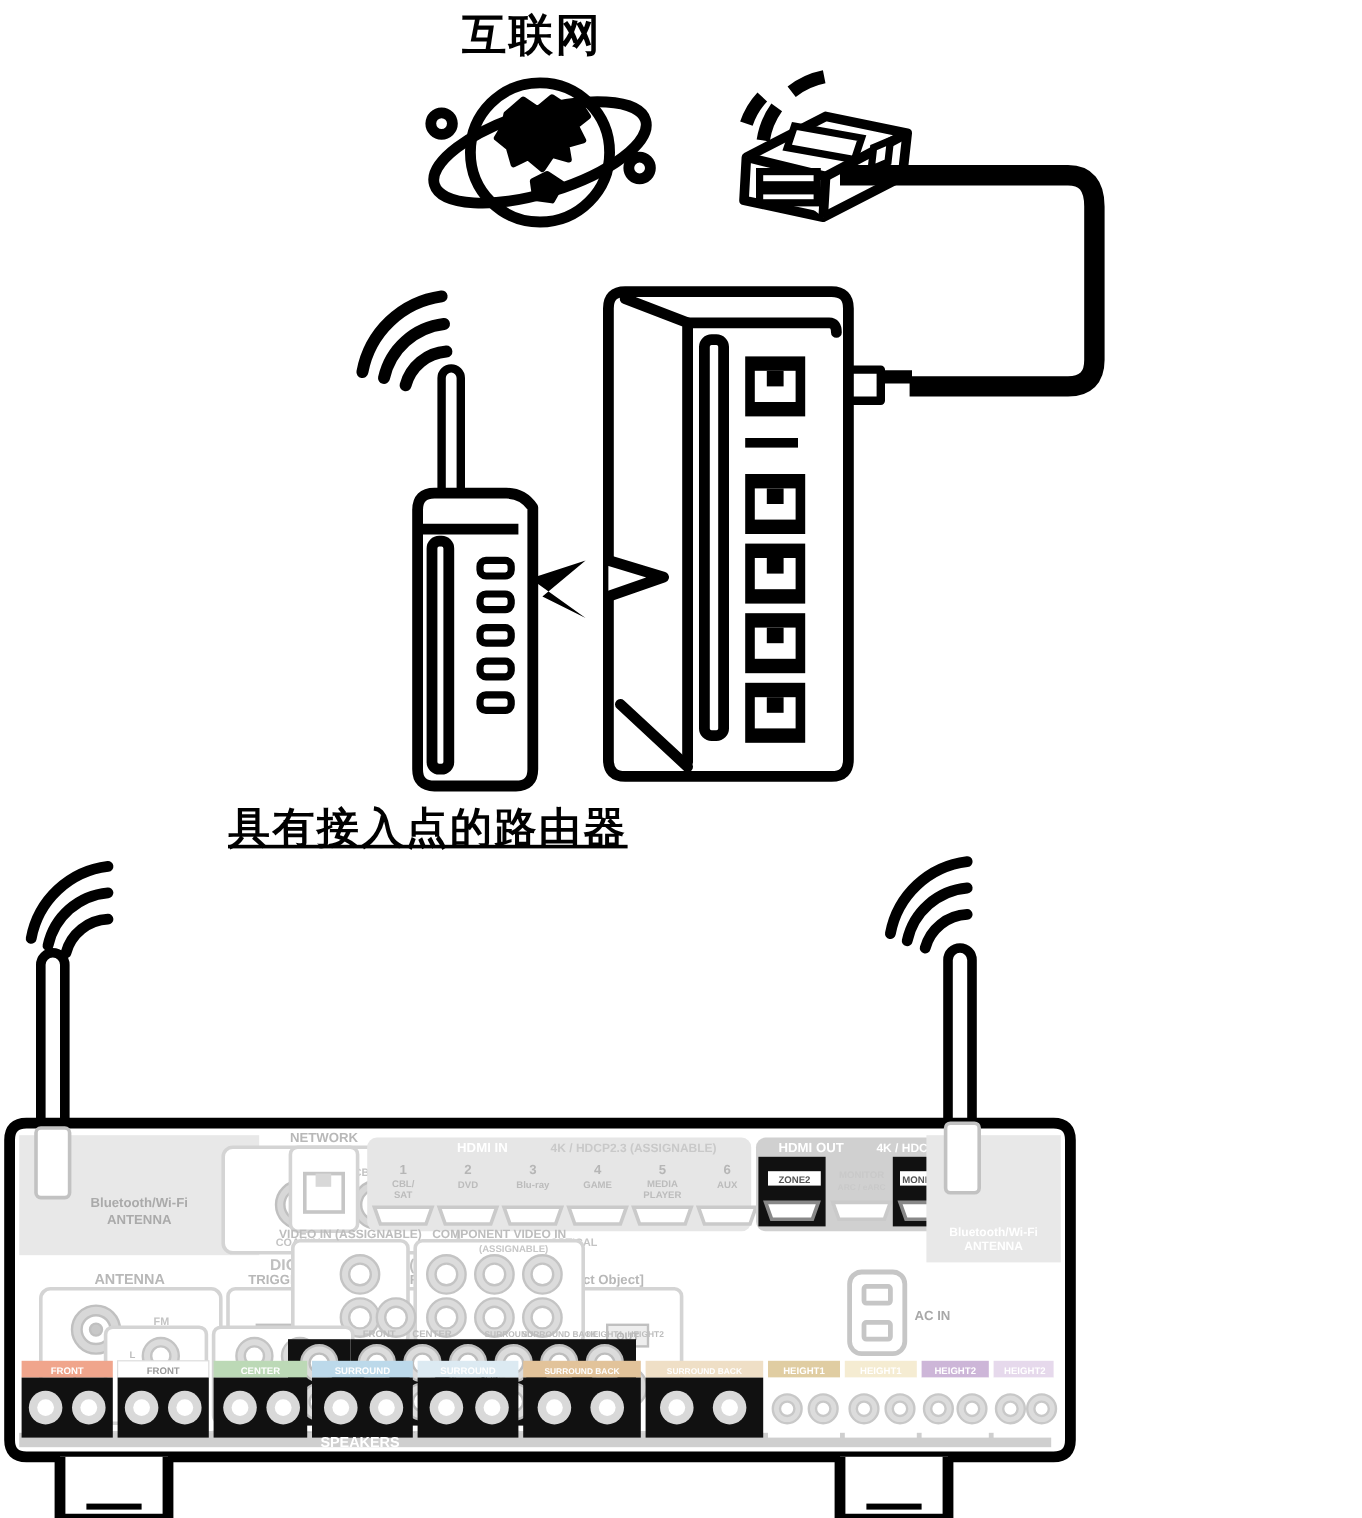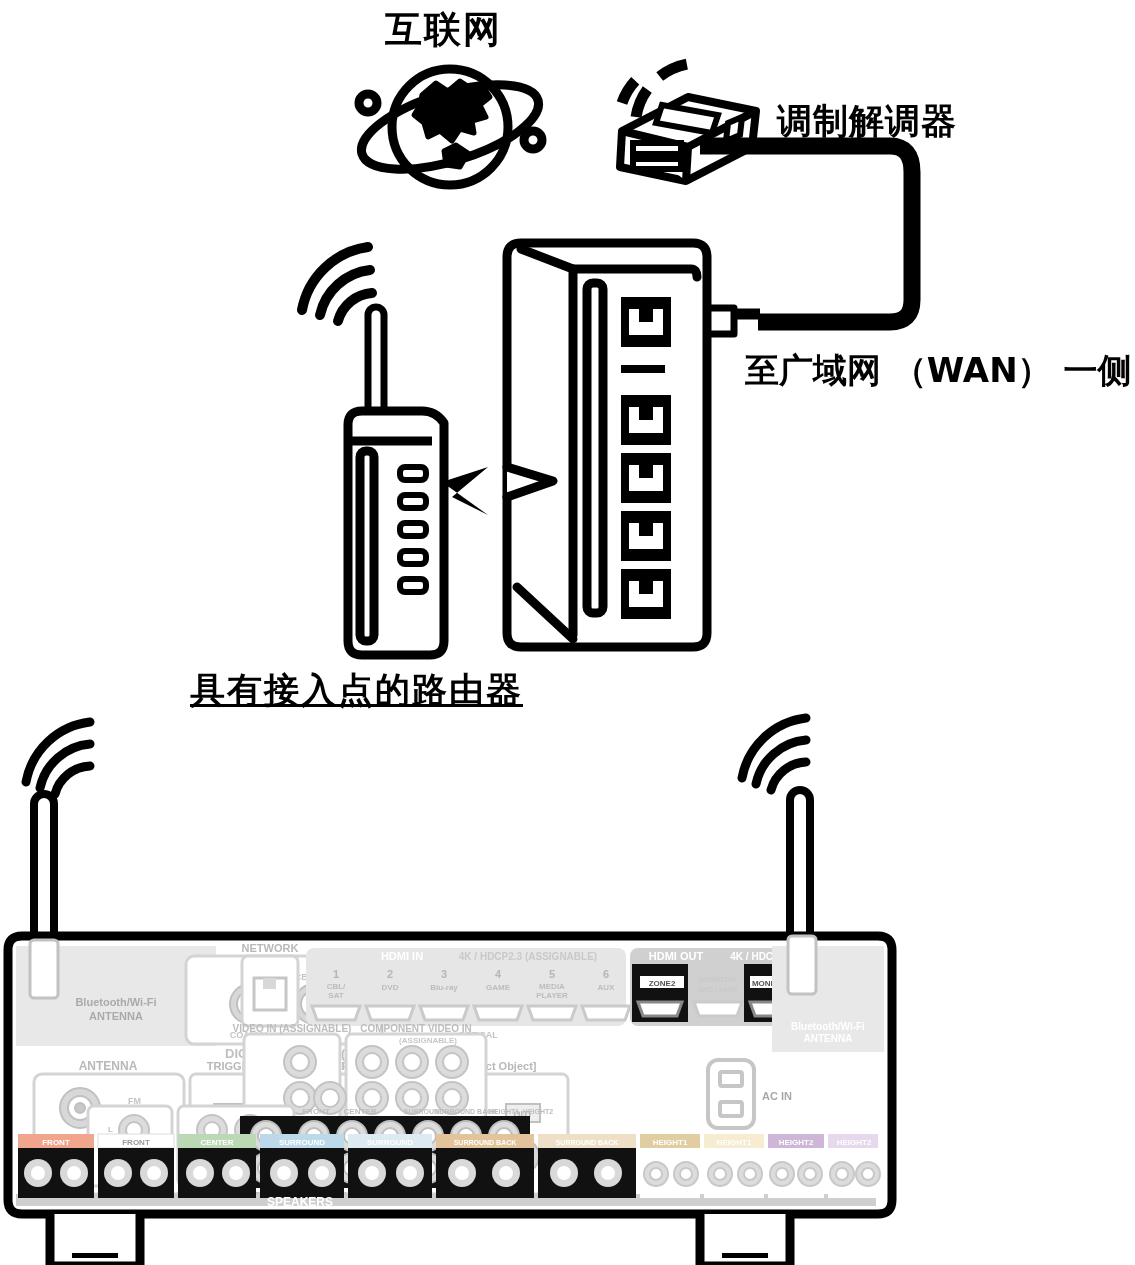--- a/index.html
+++ b/index.html
@@ -16,23 +16,21 @@
   .ln{fill:none;stroke:#000;}
   .pnl-txt{font-family:"Liberation Sans","DejaVu Sans",sans-serif;font-weight:700;}
 </style>
 </head>
 <body>
 
 <div id="stage">
 
   <div class="abs cnlabel title-cn" style="left:385px;top:5px;">互联网</div>
 
-  <div class="abs cnlabel lbl-modem" style="left:777px;top:98px;">调制解调器</div>
-
-  <div class="abs cnlabel lbl-wan" style="left:745px;top:348px;">至广域网 （WAN） 一侧</div>
+
 
   <div class="abs cnlabel lbl-router" style="left:190px;top:667px;text-decoration:underline;">具有接入点的路由器</div>
 
   <svg class="abs" style="left:340px;top:55px;" width="220" height="145" viewBox="0 0 220 145">
     <g class="ln" stroke-width="9" stroke-linecap="round" stroke-linejoin="round">
       <circle cx="110" cy="72" r="58"></circle>
       <ellipse cx="110" cy="72" rx="92" ry="34" transform="rotate(-17 110 72)"></ellipse>
       <circle cx="28" cy="48" r="9" fill="#fff"></circle>
       <circle cx="193" cy="85" r="9" fill="#fff"></circle>
     </g>

